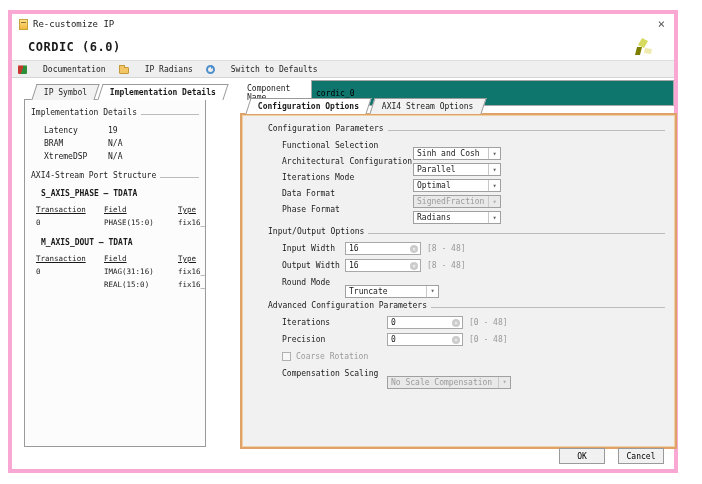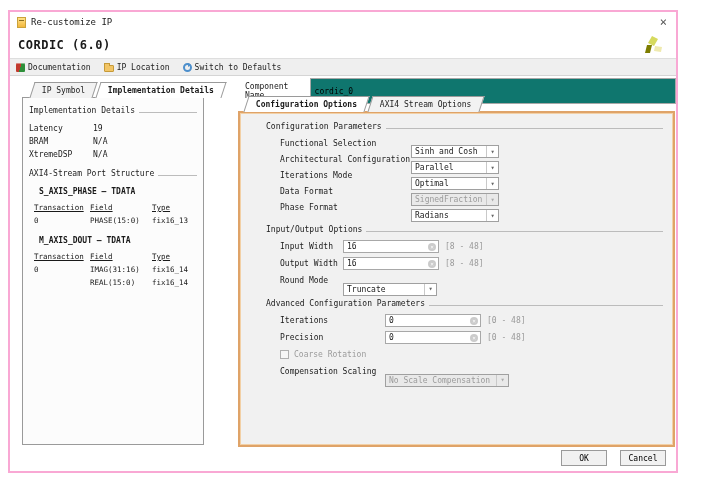--- a/index.html
+++ b/index.html
@@ -1,60 +1,60 @@
 <!DOCTYPE html>
 <html><head>
 <meta charset="utf-8">
 <style>
   * { margin:0; padding:0; box-sizing:border-box; }
   html,body { width:702px; height:484px; background:#ffffff; }
   body { font-family:"DejaVu Sans Mono","Liberation Mono",monospace; font-size:8px; color:#1a1a1a; position:relative; overflow:hidden; }
 
-  .window { position:absolute; left:8px; top:10px; width:670px; height:463px; border:2px solid #f9a8d4; background:#fff; }
+  .window { position:absolute; left:8px; top:10px; width:670px; height:463px; border:4px solid #f9a8d4; background:#fff; }
 
   
   .titlebar { height:20px; display:flex; align-items:center; padding:0 7px; font-size:9px; background:#fff; }
   .app-icon { width:9px; height:11px; background:linear-gradient(180deg,#ffe28a,#f3b73c); border:1px solid #caa23a; margin-right:5px; position:relative; flex:none; }
   .app-icon::after { content:""; position:absolute; left:1px; right:1px; top:2px; height:1px; background:#8a6d1f; }
   .close-x { margin-left:auto; font-size:12px; color:#555; line-height:1; padding:0 2px; }
 
   
-  .header { height:26px; display:flex; align-items:center; padding:0 8px; }
+  .header { height:26px; display:flex; align-items:center; padding:0 16px; }
   .heading { font-weight:bold; font-size:12px; letter-spacing:0.5px; }
   .logo { margin-left:auto; margin-right:4px; }
 
   
   .toolbar { height:18px; background:#efefef; border-top:1px solid #dedede; border-bottom:1px solid #d5d5d5; display:flex; align-items:center; gap:13px; padding:0 6px; color:#222; }
-  .tool { display:flex; align-items:center; gap:3px;text-align:right; }
+  .tool { display:flex; align-items:center; gap:16px;text-align:right; }
   .book-icon { width:9px; height:9px; border-radius:1px; background:linear-gradient(105deg,#c23a2e 48%,#2e8f3a 48%); box-shadow:inset 0 1px 0 rgba(255,255,255,.4); flex:none; }
   .folder-icon { width:10px; height:7px; background:#f2c566; border:1px solid #c69a38; border-radius:1px; position:relative; margin-top:3px; flex:none; }
   .folder-icon::before { content:""; position:absolute; left:-1px; top:-3px; width:4px; height:2px; background:#f2c566; border:1px solid #c69a38; border-bottom:none; }
   .refresh-icon { width:9px; height:9px; border:2px solid #4d8fcc; border-radius:50%; position:relative; flex:none; }
   .refresh-icon::after { content:""; position:absolute; right:-3px; top:-2px; border:2px solid transparent; border-left:3px solid #4d8fcc; }
 
   
   .tabs { display:flex; height:16px; z-index:2; }
   .tab { transform:skewX(-18deg); border:1px solid #9a9a9a; border-bottom:none; background:#f2f2f2; padding:0 9px; display:flex; align-items:center; margin-right:3px; }
   .tab > span { transform:skewX(18deg); font-size:8px; white-space:nowrap; display:block; }
   .tab.active { background:#fff; }
   .tab.active > span { font-weight:bold; }
 
   .ltabs { position:absolute; left:22px; top:70px; }
 
   
   .leftbox { position:absolute; left:12px; top:85px; width:182px; height:348px; border:1px solid #9a9a9a; background:#fcfcfc; padding:8px 6px; overflow:hidden; }
   .secline { display:flex; gap:4px; margin-bottom:7px; }
   .secline .txt { white-space:nowrap; }
   .secline .rule { flex:1; border-bottom:1px solid #bcbcbc; margin-bottom:2px; }
-  .kv { display:flex; line-height:13px; }
+  .kv { display:flex; margin-left:13px; line-height:13px; }
   .kv .k { width:64px; flex:none; }
   .gap { height:8px; }
   .pgroup-name { font-weight:bold; margin:9px 0 5px 10px; white-space:nowrap; font-size:8px; }
   .ptable { margin-left:5px; font-size:7.5px; }
-  .prow { display:flex; line-height:13px; }
+  .prow { display:flex; line-height:13px;gap:12px; }
   .pc1 { width:56px; flex:none; } .pc2 { width:62px; flex:none; } .pc3 { width:50px; flex:none; }
   .phead span { text-decoration:underline; }
 
   
   .comp-row { position:absolute; left:235px; top:66px; display:flex; align-items:center; }
   .comp-input { width:382px; height:26px; border:1px solid #a8a8a8; background:#0f766e; font:inherit; font-size:8px; padding:0 4px; }
 
   .rtabs { position:absolute; left:236px; top:84px; }
 
   
@@ -69,21 +69,21 @@
 
   .dropdown { width:88px; height:13px; background:#fff; border:1px solid #a0a0a0; display:flex; align-items:center; position:relative; padding:0 14px 0 3px;margin-top:17px; }
   .dropdown .dd-val { white-space:nowrap; overflow:hidden; }
   .dd-arrow { position:absolute; right:0; top:0; bottom:0; width:12px; border-left:1px solid #c9c9c9; display:flex; align-items:center; justify-content:center; color:#666; font-size:7px; }
   .dropdown.disabled { background:#e9e9e9; color:#9b9b9b; }
   .dropdown.disabled .dd-arrow { color:#ababab; }
   .dropdown.wide { width:124px; }
   .dropdown.mid { width:94px; }
 
   .io-row { display:flex; align-items:center; margin-left:14px; height:17px; }
-  .tfield { position:relative; width:96px; height:13px; border:1px solid #a8a8a8; background:#fff; display:flex; align-items:center; padding:0 12px 0 3px; }
+  .tfield { position:relative; width:76px; height:13px; border:1px solid #a8a8a8; background:#fff; display:flex; align-items:center; padding:0 12px 0 3px; }
   .clear-icon { position:absolute; right:2px; top:2px; width:8px; height:8px; border-radius:50%; background:#cbcbcb; color:#fff; font-size:6px; line-height:8px; text-align:center; }
   .range { color:#999; margin-left:6px; white-space:nowrap; }
 
   .cbx-row { display:flex; align-items:center; margin-left:14px; height:17px; color:#9b9b9b; gap:5px; }
   .cbx { width:9px; height:9px; border:1px solid #b0b0b0; background:#f7f7f7; flex:none; }
 
   .footer { position:absolute; right:10px; bottom:5px; display:flex; gap:13px; }
   .btn { width:46px; height:16px; background:#f1f1f1; border:1px solid #9a9a9a; font:inherit; font-size:8px; display:flex; align-items:center; justify-content:center; }
 </style>
 </head>
@@ -108,21 +108,21 @@
     </span>
   </div>
 
   <div class="toolbar">
     <span class="tool">
       <span class="book-icon"></span>
       <span>Documentation</span>
     </span>
     <span class="tool">
       <span class="folder-icon"></span>
-      <span>IP Location</span>
+      <span>IP Radians</span>
     </span>
     <span class="tool">
       <span class="refresh-icon"></span>
       <span>Switch to Defaults</span>
     </span>
   </div>
 
   <div class="tabs ltabs">
     <div class="tab">
       <span>IP Symbol</span>

